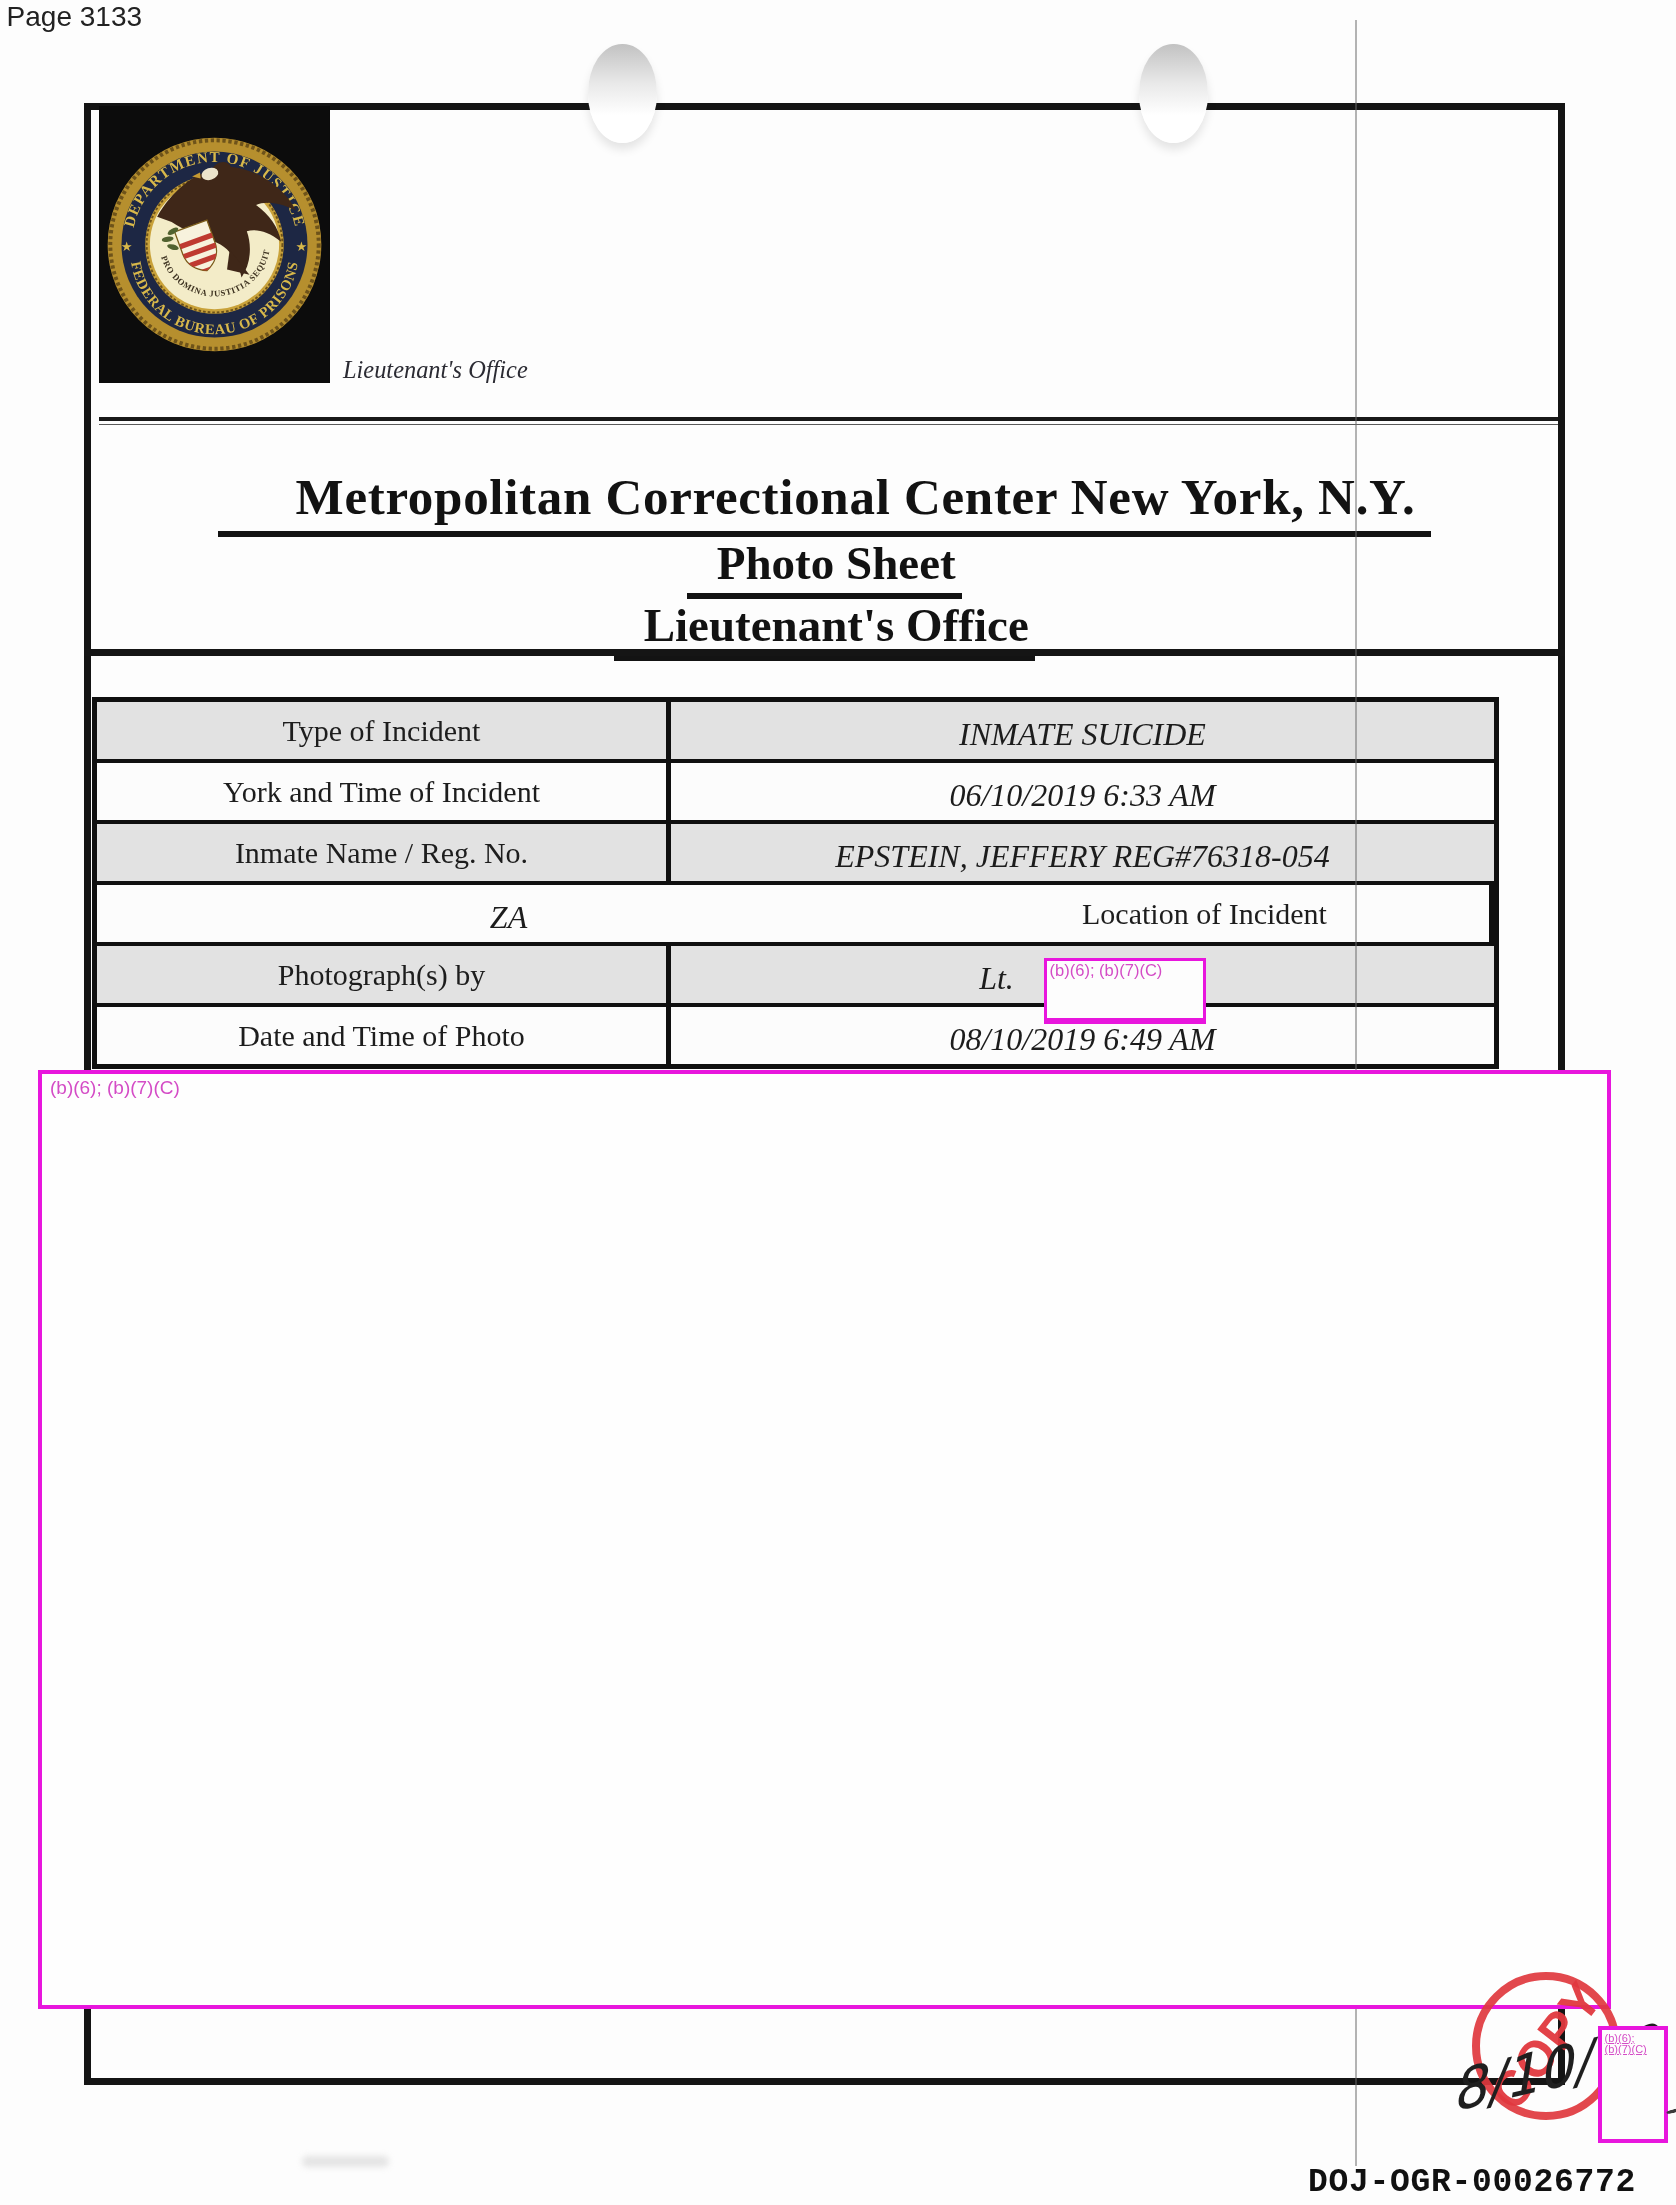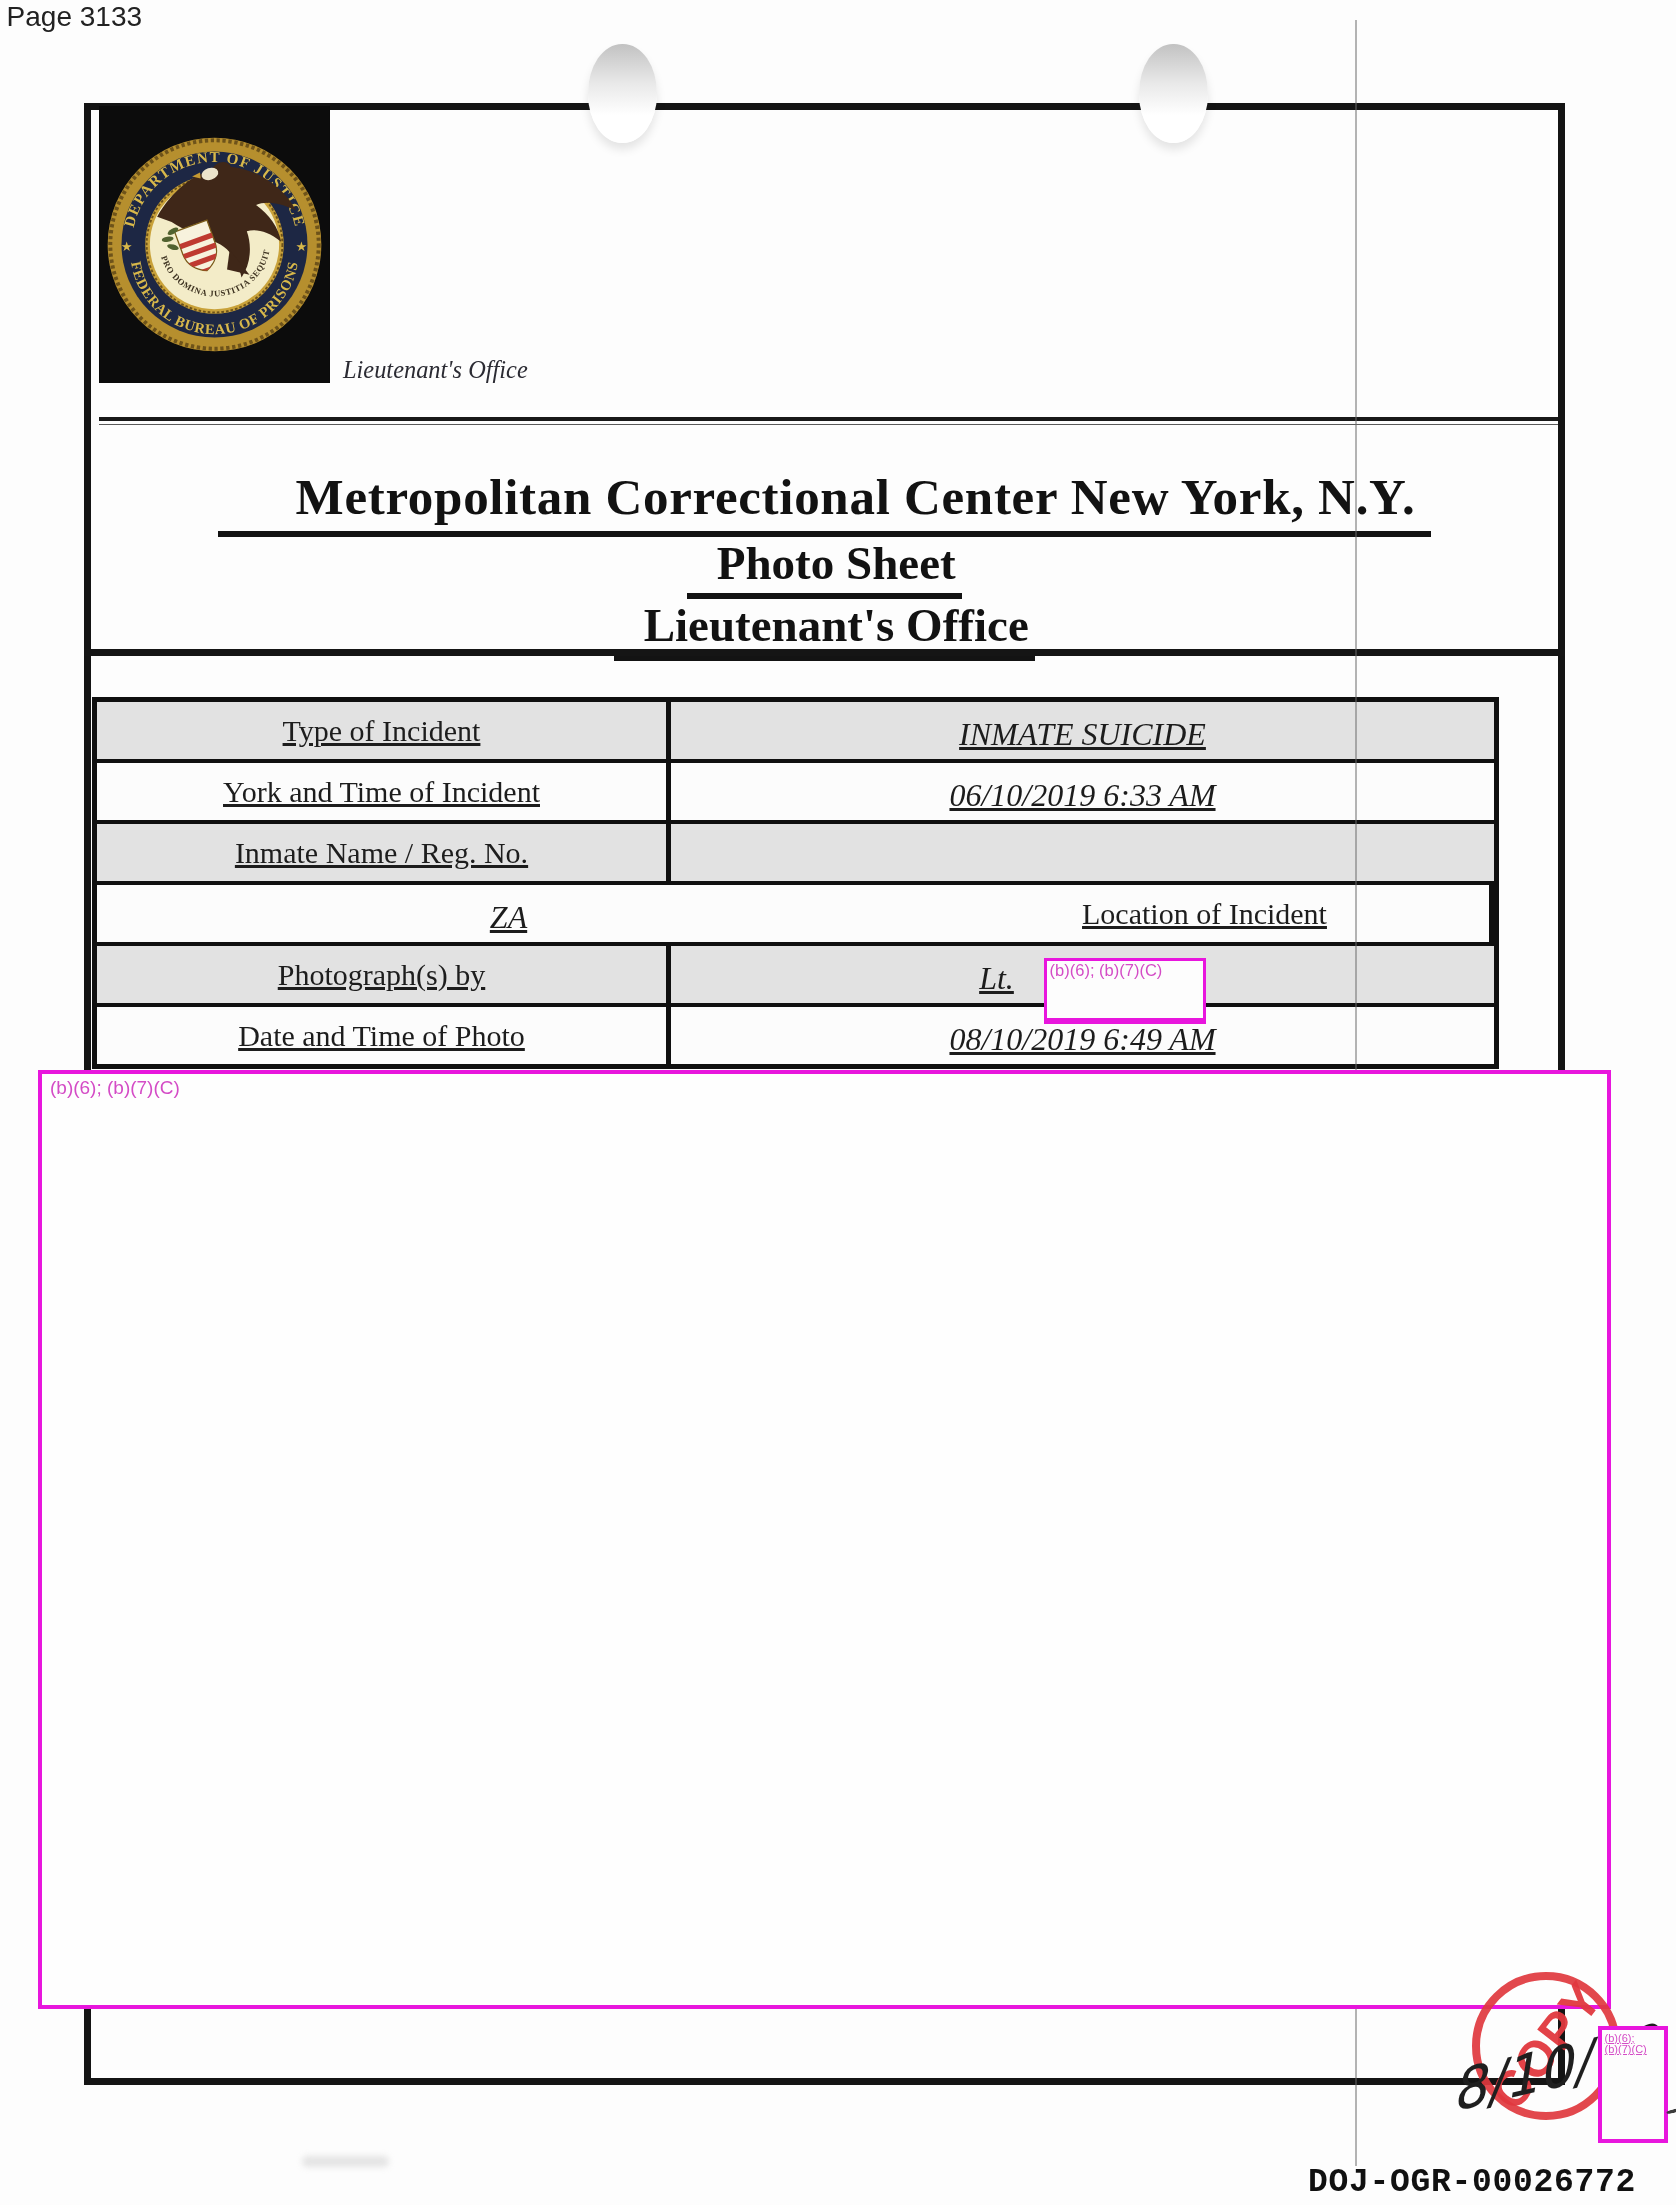--- a/index.html
+++ b/index.html
@@ -43,21 +43,21 @@
   .section-rule{left:84px;top:649px;width:1481px;height:6.6px;background:#151515;z-index:2;}
 
   .incident-table{
     left:92px;top:697px;width:1407px;z-index:2;
     border:5.3px solid #101010;box-sizing:border-box;background:#fcfcfc;
   }
   .trow{display:flex;height:57px;border-top:4px solid #101010;}
   .trow:first-child{border-top:none;}
   .trow.shaded{background:#e2e2e2;}
   .trow.plain{background:#fcfcfc;}
-  .tcell{display:flex;align-items:center;justify-content:center;box-sizing:border-box;text-decoration:underline;}
+  .tcell{display:flex;align-items:center;justify-content:center;box-sizing:border-box;}
   .tlabel{width:574px;border-right:5.3px solid #101010;font-size:30px;color:#1d1d1d;}
   .tvalue{flex:1;font-style:italic;font-size:32px;color:#1c1c1c;margin-top:8px;}
   .lt-prefix{margin-right:172px;}
 
   .redact{border-style:solid;border-color:#e816dd;box-sizing:border-box;}
   .redact-label{
     font-family:"Liberation Sans",sans-serif;color:#d44cc6;line-height:1.08;
     white-space:nowrap;
   }
   .photographer-redact{left:1044px;top:958px;width:162px;height:66px;border-width:3.3px 3.3px 6.6px 3.3px;background:#fdfdfd;z-index:4;}
@@ -187,20 +187,21 @@
     <div class="trow shaded">
       <div class="tcell tlabel">Type of Incident</div>
       <div class="tcell tvalue">INMATE SUICIDE</div>
     </div>
     <div class="trow plain">
       <div class="tcell tlabel">York and Time of Incident</div>
       <div class="tcell tvalue">06/10/2019 6:33 AM</div>
     </div>
     <div class="trow shaded">
       <div class="tcell tlabel">Inmate Name / Reg. No.</div>
+      <div class="tcell tvalue">EPSTEIN, JEFFERY REG#76318-054</div>
     </div>
     <div class="trow plain">
       <div class="tcell tvalue">ZA</div>
       <div class="tcell tlabel">Location of Incident</div>
     </div>
     <div class="trow shaded">
       <div class="tcell tlabel">Photograph(s) by</div>
       <div class="tcell tvalue">
         <span class="lt-prefix">Lt.</span>
       </div>

